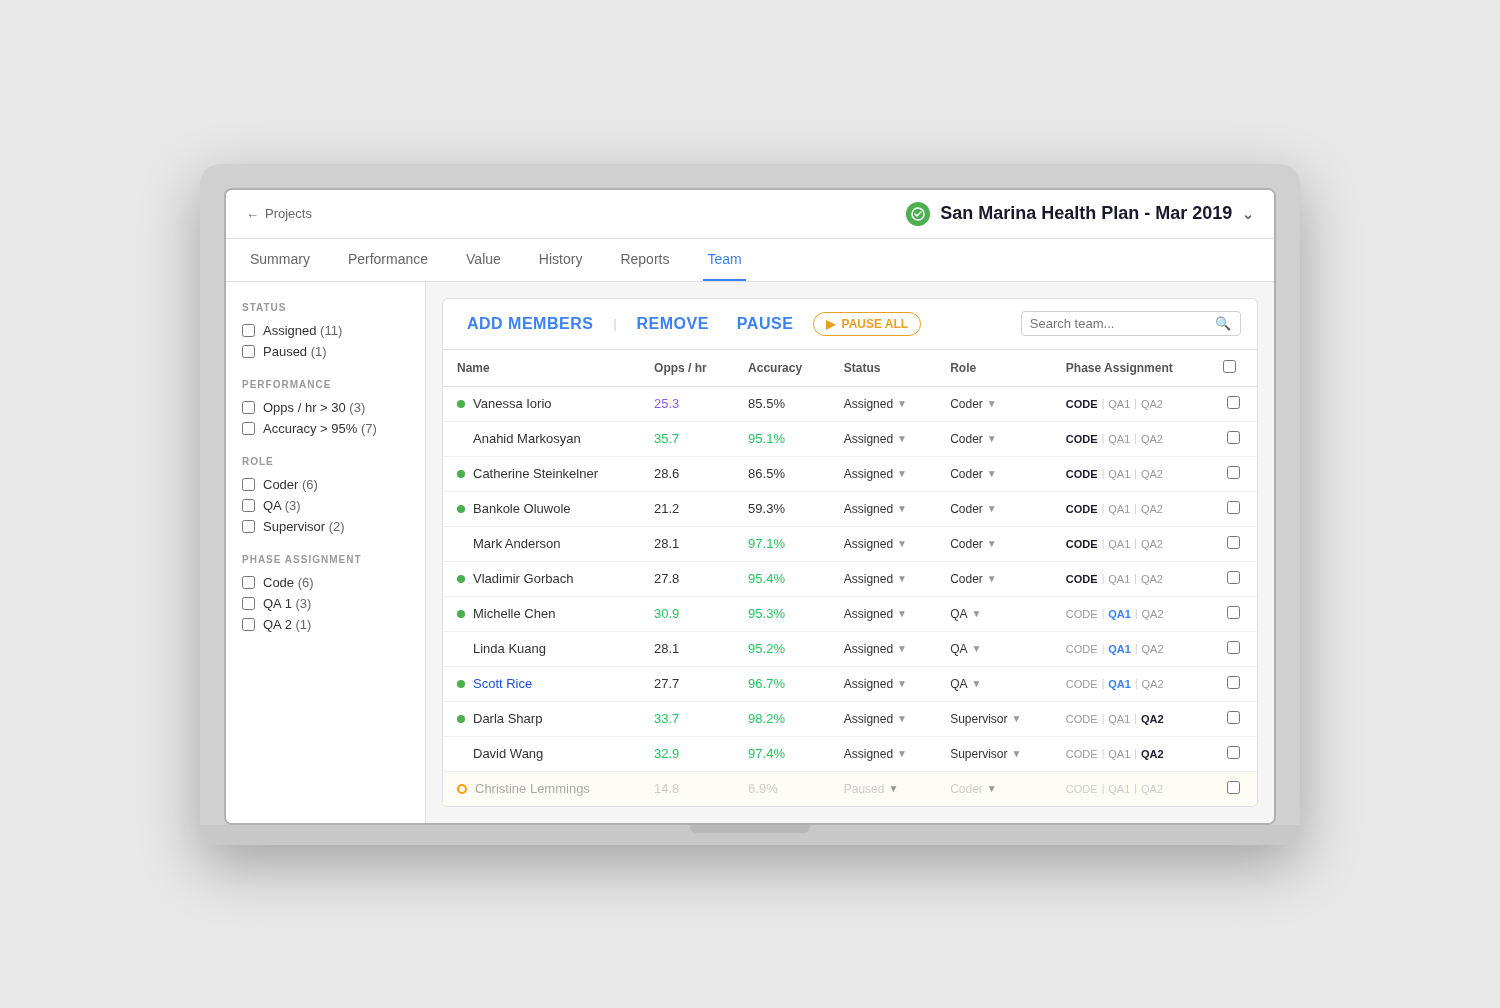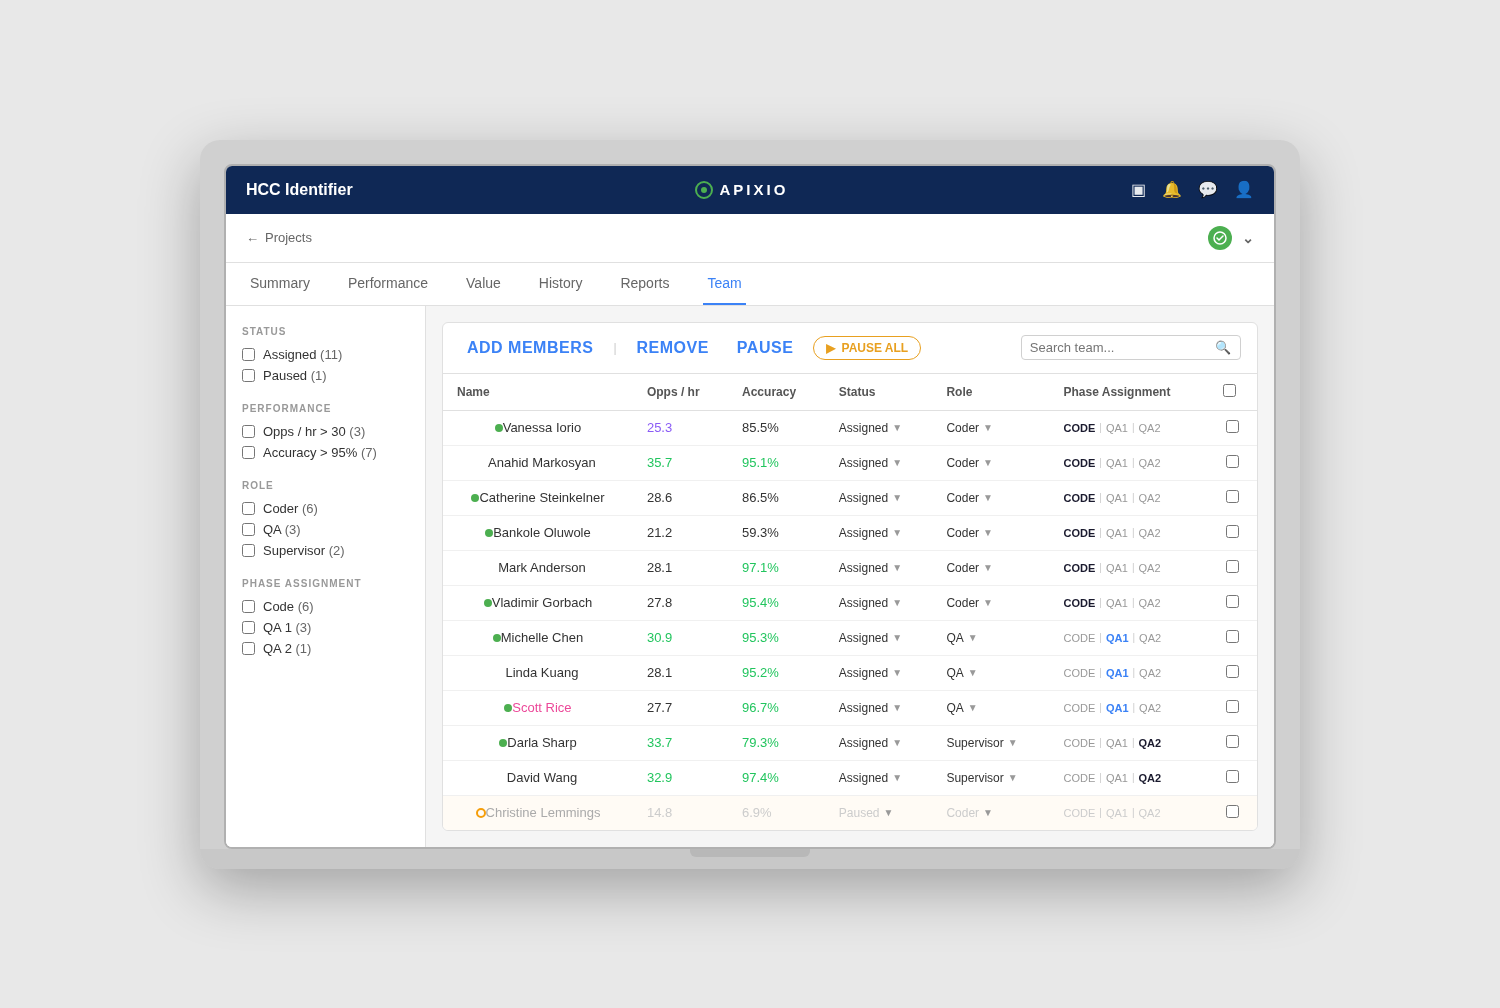--- a/index.html
+++ b/index.html
@@ -289,21 +289,21 @@
       border-bottom: 1px solid #f0f0f0;
       color: #333;
       vertical-align: middle;
     }
     .data-table tr:last-child td {
       border-bottom: none;
     }
     .name-cell {
       display: flex;
       align-items: center;
-      justify-content: center;
+      gap: 8px;
     }
     .status-dot {
       width: 8px;
       height: 8px;
       border-radius: 50%;
       flex-shrink: 0;
     }
     .dot-green { background: #4CAF50; }
     .dot-yellow-circle {
       width: 10px;
@@ -373,51 +373,34 @@
       font-weight: 700;
       letter-spacing: 3px;
     }
   </style>
 </head>
 <body>
 
 <div class="laptop-outer">
   <div class="laptop-screen">
 
-    <div class="topbar">
-      <div class="topbar-title">HCC Identifier</div>
-      <div class="topbar-logo">
-        <div class="apixio-logo">
-          <svg width="18" height="18" viewBox="0 0 18 18">
-            <circle cx="9" cy="9" r="8" fill="none" stroke="#4CAF50" stroke-width="2"></circle>
-            <circle cx="9" cy="9" r="3" fill="#4CAF50"></circle>
-          </svg>
-          <span>APIXIO</span>
-        </div>
-      </div>
-      <div class="topbar-icons">
-        <span class="topbar-icon">▣</span>
-        <span class="topbar-icon">🔔</span>
-        <span class="topbar-icon">💬</span>
-        <span class="topbar-icon">👤</span>
-      </div>
-    </div>
 
     <div class="subheader">
       <div class="back-link">
         <span>←</span>
         <span>Projects</span>
       </div>
       <div class="project-title">
         <div class="project-icon">
           <svg width="14" height="14" viewBox="0 0 14 14">
             <circle cx="7" cy="7" r="6" fill="none" stroke="#fff" stroke-width="1.5"></circle>
             <polyline points="4,7 6,9 10,5" fill="none" stroke="#fff" stroke-width="1.5" stroke-linecap="round"></polyline>
           </svg>
         </div>
+        <span>San Marina Health Plan - Mar 2019</span>
         <span class="project-chevron">⌄</span>
       </div>
     </div>
 
     <div class="tab-nav">
       <a class="tab-item">Summary</a>
       <a class="tab-item">Performance</a>
       <a class="tab-item">Value</a>
       <a class="tab-item">History</a>
       <a class="tab-item">Reports</a>
@@ -785,21 +768,21 @@
       </div>
     </td>
     <td style="text-align:center">
       <input type="checkbox" class="row-checkbox" style="">
     </td>
   </tr>
               <tr>
     <td>
       <div class="name-cell">
         <span class="status-dot dot-green"></span>
-        <span style="color:#ec4899">Scott Rice</span>
+        <span style="color:#1d4ed8">Scott Rice</span>
       </div>
     </td>
     <td class="normal-text" style="color:#333">27.7</td>
     <td style="color:#22c55e">96.7%</td>
     <td>
       <div class="status-dropdown">
         <span style="color:#333">Assigned</span>
         <span class="dropdown-arrow">▼</span>
       </div>
     </td>
@@ -823,21 +806,21 @@
     </td>
   </tr>
               <tr>
     <td>
       <div class="name-cell">
         <span class="status-dot dot-green"></span>
         <span style="color:#333">Darla Sharp</span>
       </div>
     </td>
     <td class="green-text" style="color:#22c55e">33.7</td>
-    <td style="color:#22c55e">79.3%</td>
+    <td style="color:#22c55e">98.2%</td>
     <td>
       <div class="status-dropdown">
         <span style="color:#333">Assigned</span>
         <span class="dropdown-arrow">▼</span>
       </div>
     </td>
     <td>
       <div class="role-dropdown">
         <span style="color:#333">Supervisor</span>
         <span class="dropdown-arrow">▼</span>

